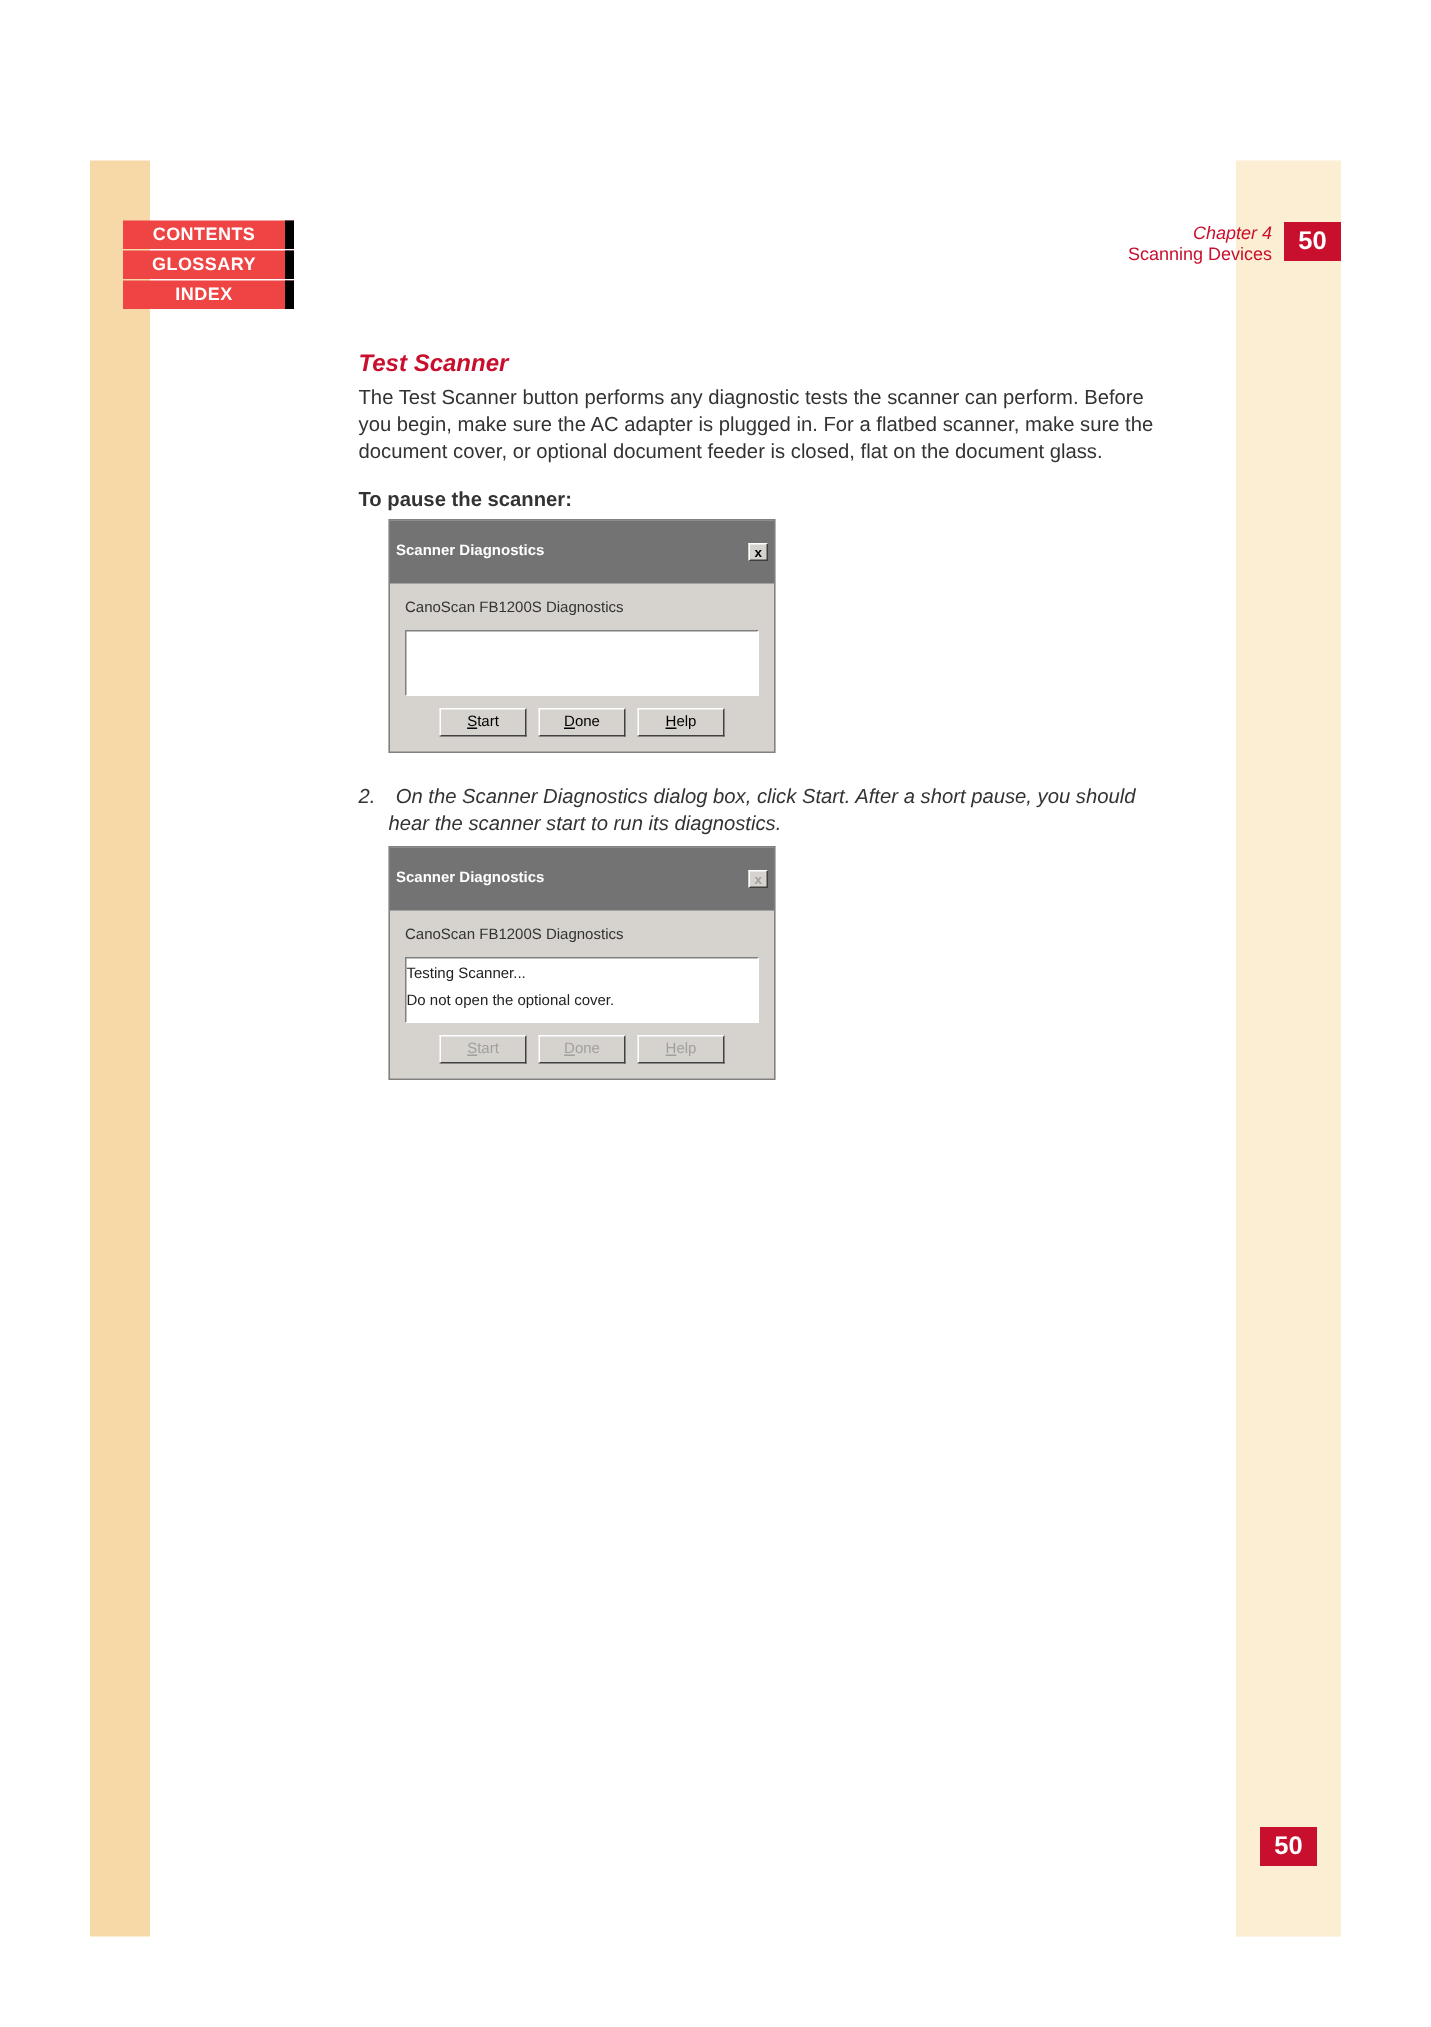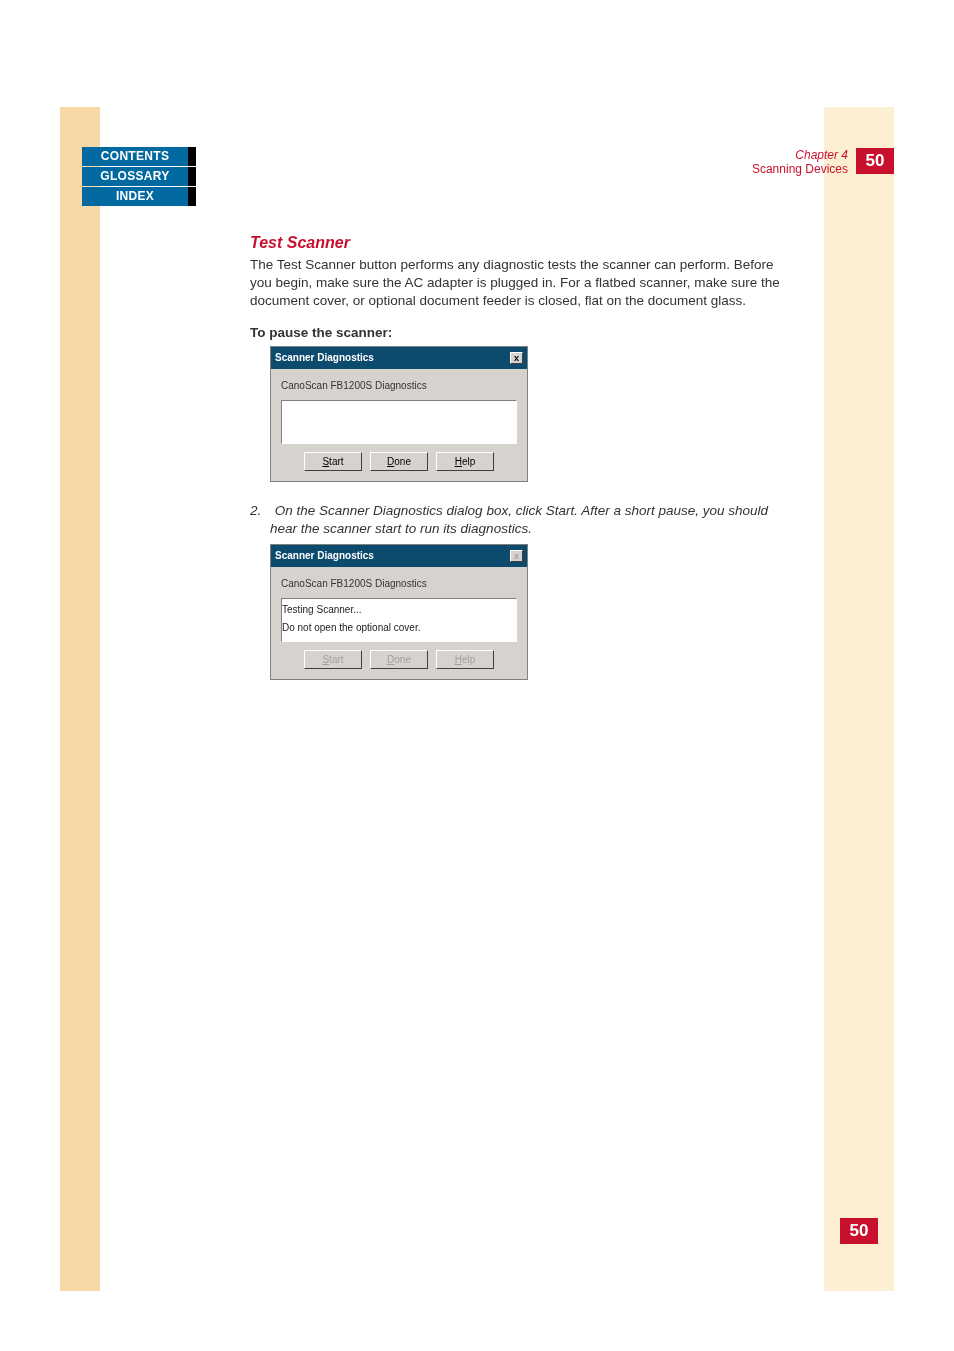--- a/index.html
+++ b/index.html
@@ -33,28 +33,28 @@
   .nav-tabs {
     position: absolute;
     top: 147px;
     left: 82px;
     width: 114px;
   }
   .nav-tab {
     display: block;
     height: 19px;
     line-height: 19px;
-    background: #0369a1;
+    background: #ef4444;
     color: #fff;
     font-size: 12px;
     font-weight: bold;
     text-align: center;
     margin-bottom: 1px;
     letter-spacing: 0.3px;
-    border-right: 8px solid #000000;
+    border-right: 6px solid #000000;
     position: relative;
   }
   
   .chap-block {
     position: absolute;
     top: 148px;
     right: 60px;
     display: flex;
     align-items: flex-start;
   }
@@ -89,21 +89,21 @@
     width: 38px;
     height: 26px;
     display: flex;
     align-items: center;
     justify-content: center;
   }
   
   .content {
     position: absolute;
     top: 234px;
-    left: 250px;
+    left: 239px;
     width: 530px;
     color: #333;
     font-size: 13.5px;
     line-height: 18px;
   }
   .content h3 {
     color: #c8102e;
     font-style: italic;
     font-weight: bold;
     font-size: 16px;
@@ -120,24 +120,24 @@
     margin-left: 20px;
     margin-top: 4px;
     margin-bottom: 20px;
     font-style: normal;
     background: #d6d3ce;
     border: 1px solid #808080;
     font-size: 10px;
     font-family: Tahoma, Arial, sans-serif;
   }
   .dialog .titlebar {
-    background: #0c4a6e;
-    color: #fff;
-    font-weight: bold;
-    padding: 2px 4px;
+    background: #737373;
+    color: #fff;
+    font-weight: bold;
+    padding: 12px 4px;
     display: flex;
     justify-content: space-between;
     align-items: center;
     font-size: 10px;
   }
   .dialog .closebox {
     width: 13px;
     height: 12px;
     background: #d6d3ce;
     border: 1px solid #fff;

